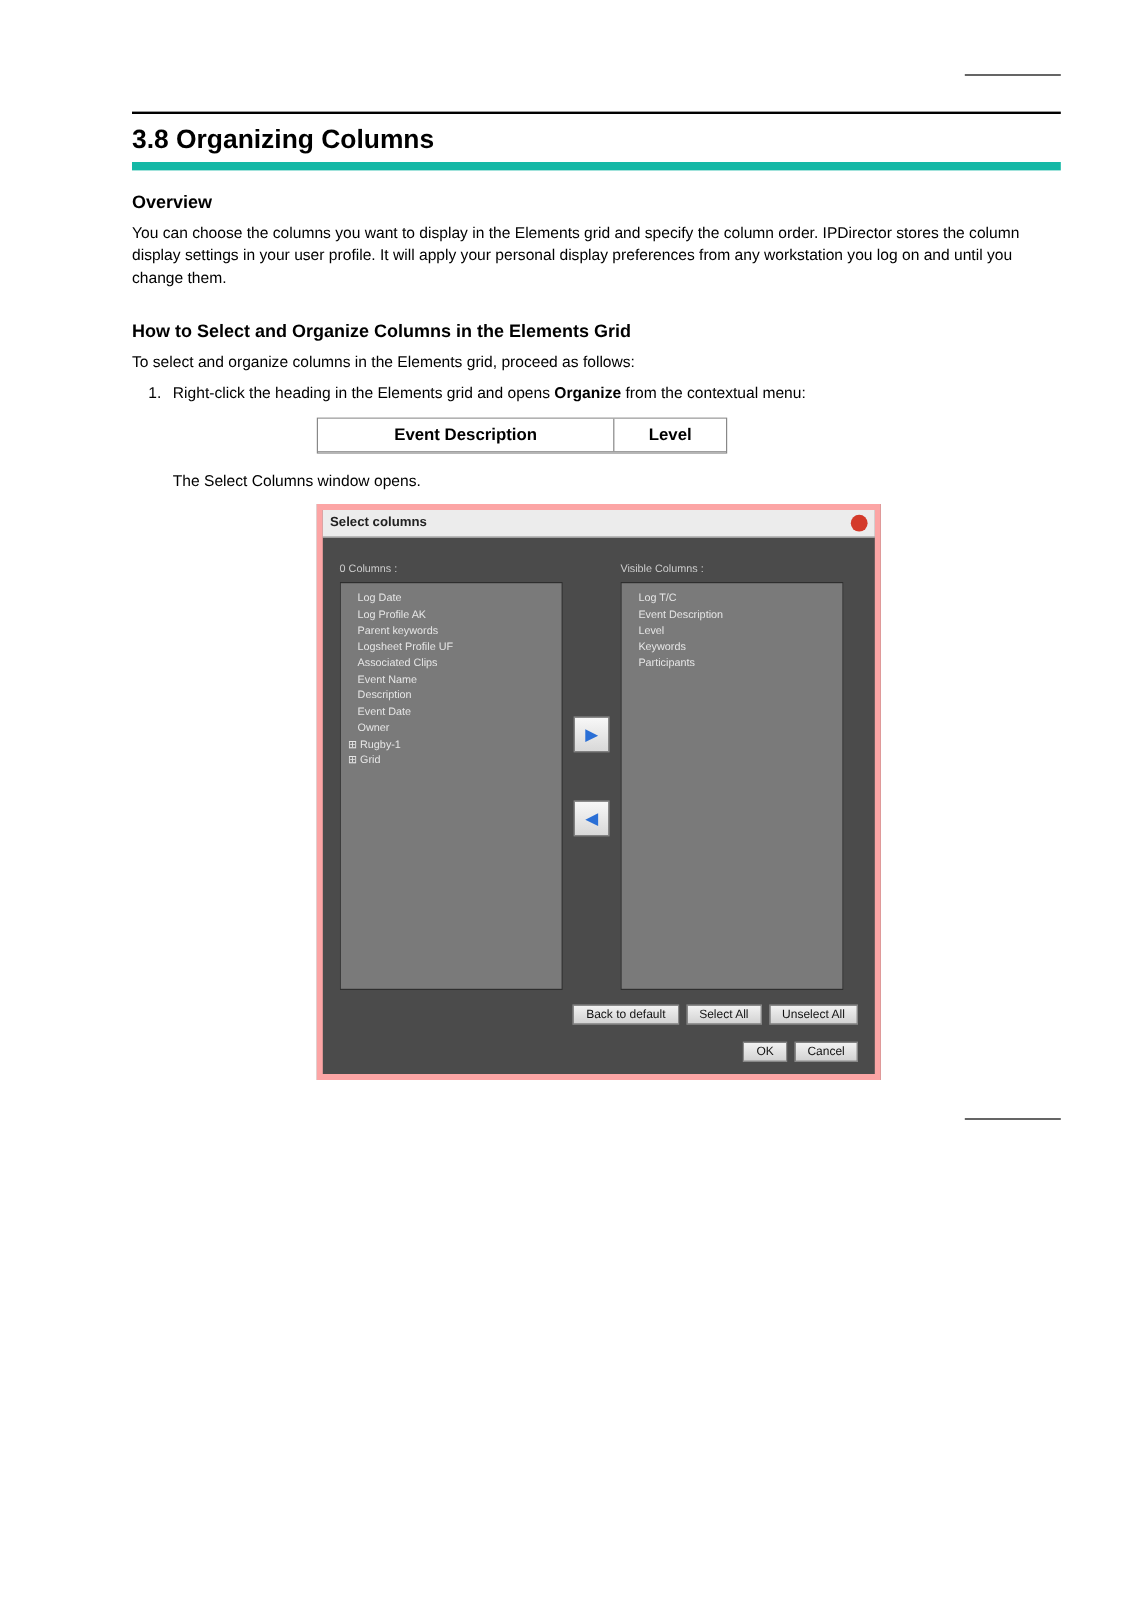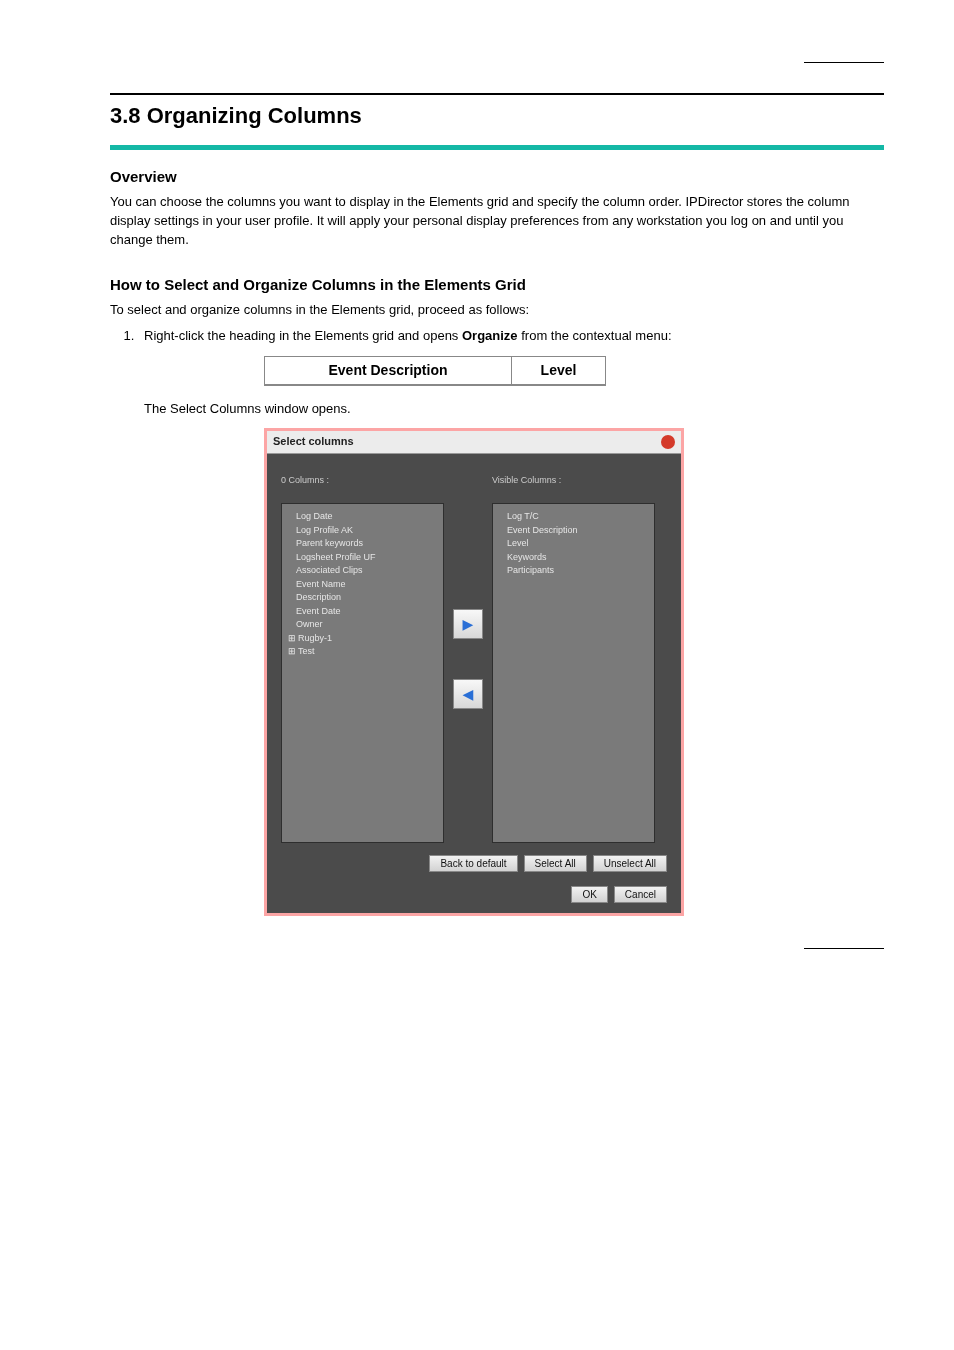--- a/index.html
+++ b/index.html
@@ -20,22 +20,22 @@
     border-bottom: 1px solid #000;
     padding-bottom: 2px;
     margin-left: auto;
     width: 80px;
     margin-bottom: 30px;
   }
   h2.section {
     font-size: 22px;
     font-weight: bold;
     border-top: 2px solid #000;
-    border-bottom: 5px solid #14b8a6;
-    padding: 8px 0 16px 0;
+    border-bottom: 7px solid #14b8a6;
+    padding: 8px 0 6px 0;
     margin: 30px 0 18px 0;
   }
   h3.subsection {
     font-size: 18px;
     font-weight: bold;
     margin: 24px 0 10px 0;
   }
   h3.overview {
     font-size: 15px;
     font-weight: bold;
@@ -120,23 +120,23 @@
   .fig1-row2 { background: #c4c4c4; }
   .cursor {
     position: absolute;
     right: 24px;
     bottom: -4px;
     font-size: 14px;
     color: #fff;
   }
   
   .fig2 {
-    width: 420px;
+    width: 470px;
     background: #4b4b4b;
-    border: 3px solid #fca5a5;
+    border: 5px solid #fca5a5;
     font-size: 10px;
     color: #ddd;
     box-sizing: border-box;
   }
   .fig2-title {
     background: #ececec;
     color: #222;
     font-size: 11px;
     font-weight: bold;
     padding: 3px 6px;
@@ -172,21 +172,20 @@
   .fig2-list {
     background: #7a7a7a;
     border: 1px solid #2e2e2e;
     height: 340px;
     padding: 6px 6px;
     box-sizing: border-box;
     overflow: hidden;
     color: #e6e6e6;
     font-size: 9px;
     line-height: 1.5;
-    margin-top: 12px;
   }
   .fig2-list .tree-item {
     padding-left: 8px;
     white-space: nowrap;
   }
   .fig2-list .tree-root {
     padding-left: 0;
   }
   .fig2-midbtns {
     width: 32px;
@@ -283,21 +282,21 @@
                 <div class="tree-item">Log Date</div>
                 <div class="tree-item">Log Profile AK</div>
                 <div class="tree-item">Parent keywords</div>
                 <div class="tree-item">Logsheet Profile UF</div>
                 <div class="tree-item">Associated Clips</div>
                 <div class="tree-item">Event Name</div>
                 <div class="tree-item">Description</div>
                 <div class="tree-item">Event Date</div>
                 <div class="tree-item">Owner</div>
                 <div class="tree-root">⊞ <span>Rugby-1</span></div>
-                <div class="tree-root">⊞ <span>Test</span></div>
+                <div class="tree-root">⊞ <span>Grid</span></div>
               </div>
             </div>
             <div class="fig2-midbtns">
               <div class="arrowbtn">
                 <span>▶</span>
               </div>
               <div class="arrowbtn">
                 <span>◀</span>
               </div>
             </div>

